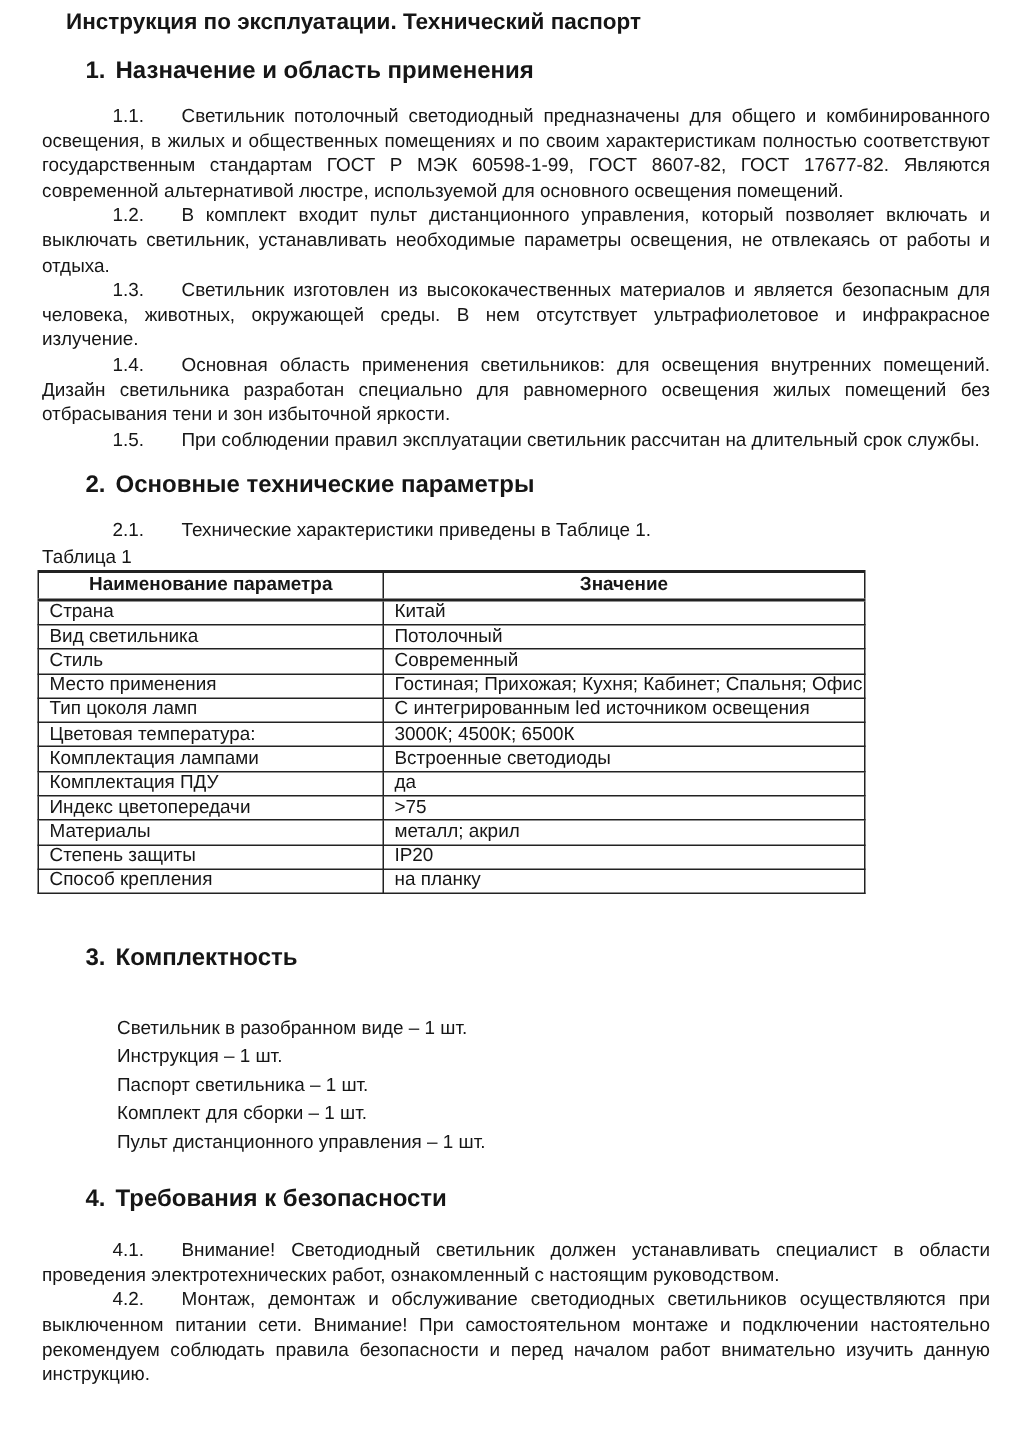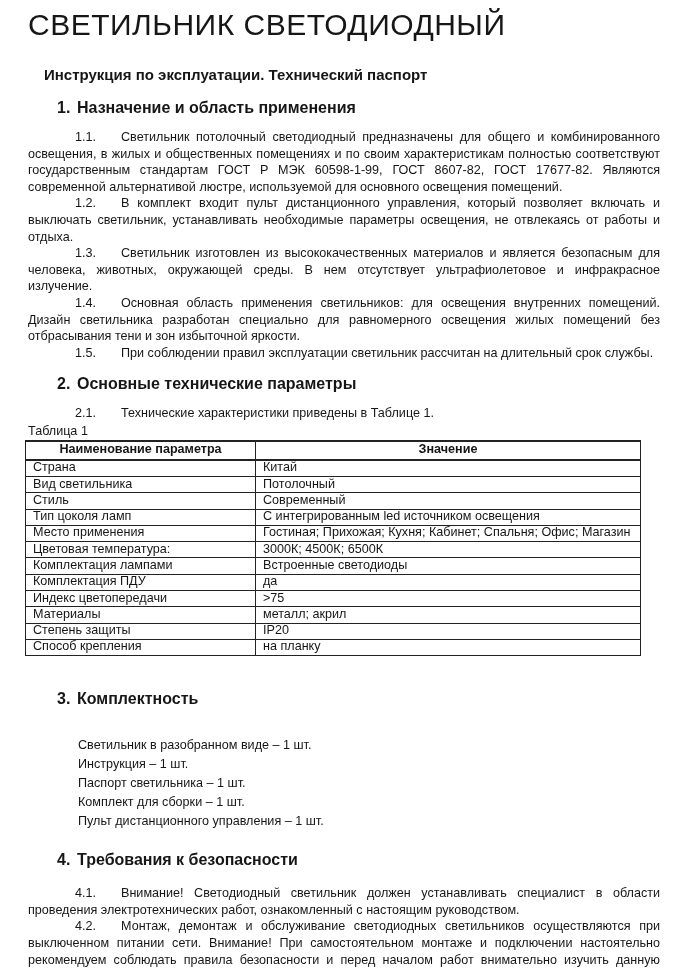--- a/index.html
+++ b/index.html
@@ -52,21 +52,21 @@
     text-indent: 0;
   }
   .caption {
     text-align: left;
     font-size: 12.6px;
     margin: 2px 0 2px 0;
   }
   table.params {
     border-collapse: collapse;
     table-layout: fixed;
-    width: 616px;
+    width: 552px;
     margin-left: -3px;
     font-size: 12.6px;
   }
   table.params col.c1 { width: 230px; }
   table.params th, table.params td {
     border: 1px solid #222;
     padding: 0.5px 7px 1px 7px;
     line-height: 13.8px;
     overflow: hidden;
     white-space: nowrap;
@@ -85,21 +85,20 @@
     line-height: 19px;
   }
   .complist div { margin: 0; }
   .sec4-block { margin-top: 16px; }
 </style>
 </head>
 <body>
 
 <div class="page">
 
-  <h1 class="doc-title">СВЕТИЛЬНИК СВЕТОДИОДНЫЙ</h1>
 
   <div class="doc-subtitle">Инструкция по эксплуатации.  Технический паспорт</div>
 
   <div class="h2">
     <span class="hnum">1.</span>
     <span class="htext">Назначение и область применения</span>
   </div>
 
   <p class="para"><span class="pnum">1.1.</span><span>Светильник потолочный светодиодный предназначены для общего и комбинированного освещения, в жилых и общественных помещениях и по своим характеристикам полностью соответствуют государственным стандартам ГОСТ Р МЭК 60598-1-99, ГОСТ 8607-82, ГОСТ 17677-82. Являются современной альтернативой люстре, используемой для основного освещения помещений.</span></p>
   <p class="para"><span class="pnum">1.2.</span><span>В комплект входит пульт дистанционного управления, который позволяет включать и выключать светильник, устанавливать необходимые параметры освещения, не отвлекаясь от работы и отдыха.</span></p>
@@ -134,26 +133,26 @@
         </tr>
       <tr>
           <td>Вид светильника</td>
           <td>Потолочный</td>
         </tr>
       <tr>
           <td>Стиль</td>
           <td>Современный</td>
         </tr>
       <tr>
+          <td>Место применения</td>
+          <td>Гостиная; Прихожая; Кухня; Кабинет; Спальня; Офис; Магазин</td>
+        </tr>
+      <tr>
           <td>Тип цоколя ламп</td>
           <td>С интегрированным led источником освещения</td>
-        </tr>
-      <tr>
-          <td>Место применения</td>
-          <td>Гостиная; Прихожая; Кухня; Кабинет; Спальня; Офис; Магазин</td>
         </tr>
       <tr>
           <td>Цветовая температура:</td>
           <td>3000К; 4500К; 6500К</td>
         </tr>
       <tr>
           <td>Комплектация лампами</td>
           <td>Встроенные светодиоды</td>
         </tr>
       <tr>

